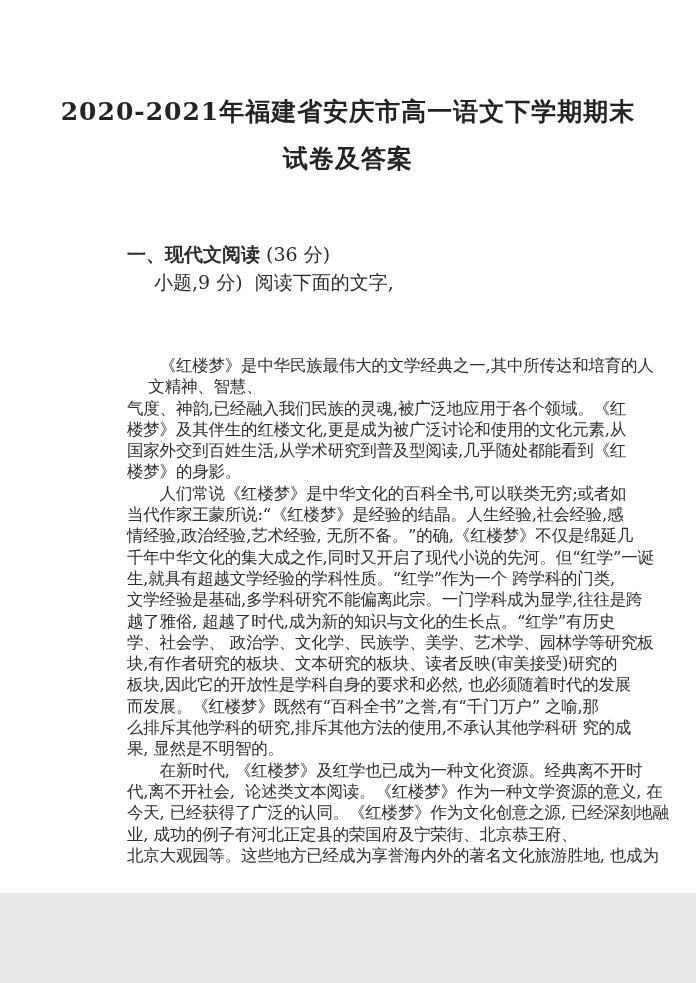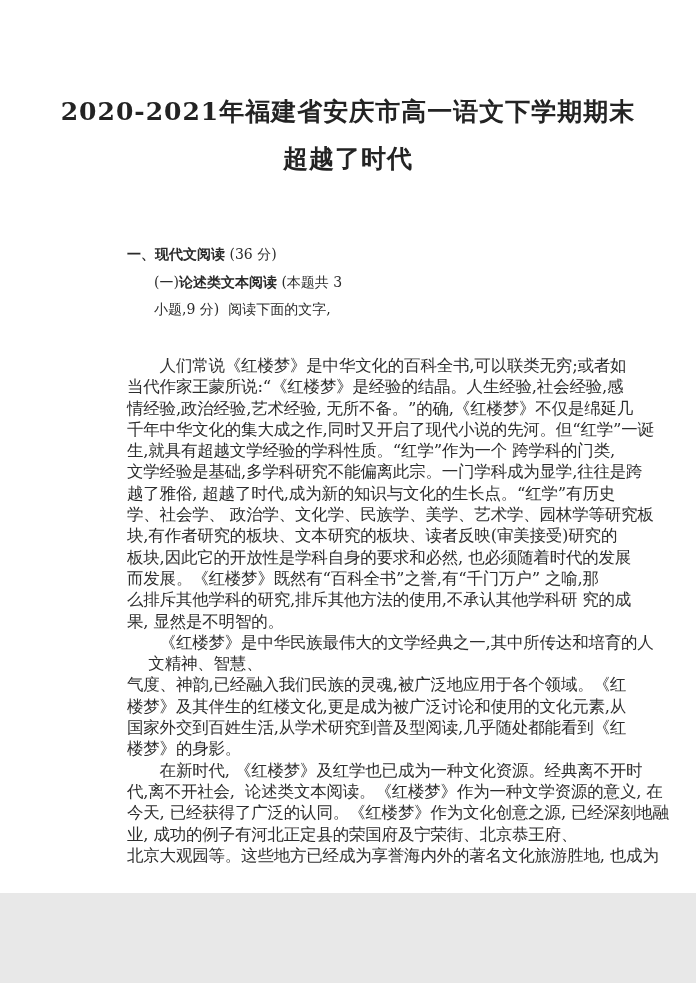--- a/index.html
+++ b/index.html
@@ -16,21 +16,21 @@
     position:absolute;top:88px;left:0;width:100%;
     text-align:center;
     font-size:25px;font-weight:bold;
     line-height:47px;
     letter-spacing:1px;
     color:#232323;
   }
   .title-line{white-space:pre;}
   .section-head{
     position:absolute;left:127px;top:241px;width:520px;
-    font-size:14px;line-height:27.5px;
+    font-size:19px;line-height:27.5px;
     color:#2b2b2b;
   }
   .sec-line{white-space:pre;}
   .sec-line .b{font-weight:bold;}
   .sec-indent{padding-left:27px;}
   .body-text{
     position:absolute;left:127px;top:355px;width:500px;
     font-size:16.5px;line-height:21.3px;
     letter-spacing:-0.2px;
     color:#2e2e2e;
@@ -45,52 +45,51 @@
   }
   .page-footer span{color:#9b9b9b;text-decoration:none;cursor:pointer;}
 </style>
 </head>
 <body>
 
 <div class="page">
 
   <header class="doc-title">
     <div class="title-line">2020-2021年福建省安庆市高一语文下学期期末</div>
-    <div class="title-line">超越了时代</div>
+    <div class="title-line">试卷及答案</div>
   </header>
 
   <div class="section-head">
     <div class="sec-line"><span class="b">一、现代文阅读</span><span> (36 分)</span></div>
-    <div class="sec-line sec-indent"><span>(一)</span><span class="b">论述类文本阅读</span><span> (本题共 3</span></div>
     <div class="sec-line sec-indent">小题,9 分)  阅读下面的文字,</div>
   </div>
 
   <main class="body-text">
+      <div class="para">
+        <div class="line">　　《红楼梦》是中华民族最伟大的文学经典之一,其中所传达和培育的人</div>
+        <div class="line">　 文精神、智慧、</div>
+        <div class="line">气度、神韵,已经融入我们民族的灵魂,被广泛地应用于各个领域。《红</div>
+        <div class="line">楼梦》及其伴生的红楼文化,更是成为被广泛讨论和使用的文化元素,从</div>
+        <div class="line">国家外交到百姓生活,从学术研究到普及型阅读,几乎随处都能看到《红</div>
+        <div class="line">楼梦》的身影。</div>
+      </div>
       <div class="para">
         <div class="line">　　人们常说《红楼梦》是中华文化的百科全书,可以联类无穷;或者如</div>
         <div class="line">当代作家王蒙所说:“《红楼梦》是经验的结晶。人生经验,社会经验,感</div>
         <div class="line">情经验,政治经验,艺术经验, 无所不备。”的确,《红楼梦》不仅是绵延几</div>
         <div class="line">千年中华文化的集大成之作,同时又开启了现代小说的先河。但“红学”一诞</div>
         <div class="line">生,就具有超越文学经验的学科性质。“红学”作为一个 跨学科的门类,</div>
         <div class="line">文学经验是基础,多学科研究不能偏离此宗。一门学科成为显学,往往是跨</div>
         <div class="line">越了雅俗, 超越了时代,成为新的知识与文化的生长点。“红学”有历史</div>
         <div class="line">学、社会学、 政治学、文化学、民族学、美学、艺术学、园林学等研究板</div>
         <div class="line">块,有作者研究的板块、文本研究的板块、读者反映(审美接受)研究的</div>
         <div class="line">板块,因此它的开放性是学科自身的要求和必然, 也必须随着时代的发展</div>
         <div class="line">而发展。《红楼梦》既然有“百科全书”之誉,有“千门万户” 之喻,那</div>
         <div class="line">么排斥其他学科的研究,排斥其他方法的使用,不承认其他学科研 究的成</div>
         <div class="line">果, 显然是不明智的。</div>
-      </div>
-      <div class="para">
-        <div class="line">　　《红楼梦》是中华民族最伟大的文学经典之一,其中所传达和培育的人</div>
-        <div class="line">　 文精神、智慧、</div>
-        <div class="line">气度、神韵,已经融入我们民族的灵魂,被广泛地应用于各个领域。《红</div>
-        <div class="line">楼梦》及其伴生的红楼文化,更是成为被广泛讨论和使用的文化元素,从</div>
-        <div class="line">国家外交到百姓生活,从学术研究到普及型阅读,几乎随处都能看到《红</div>
-        <div class="line">楼梦》的身影。</div>
       </div>
       <div class="para">
         <div class="line">　　在新时代, 《红楼梦》及红学也已成为一种文化资源。经典离不开时</div>
         <div class="line">代,离不开社会,  论述类文本阅读。《红楼梦》作为一种文学资源的意义, 在</div>
         <div class="line">今天, 已经获得了广泛的认同。《红楼梦》作为文化创意之源, 已经深刻地融</div>
         <div class="line">业, 成功的例子有河北正定县的荣国府及宁荣街、北京恭王府、</div>
         <div class="line">北京大观园等。这些地方已经成为享誉海内外的著名文化旅游胜地, 也成为</div>
       </div>
     </main>
 

